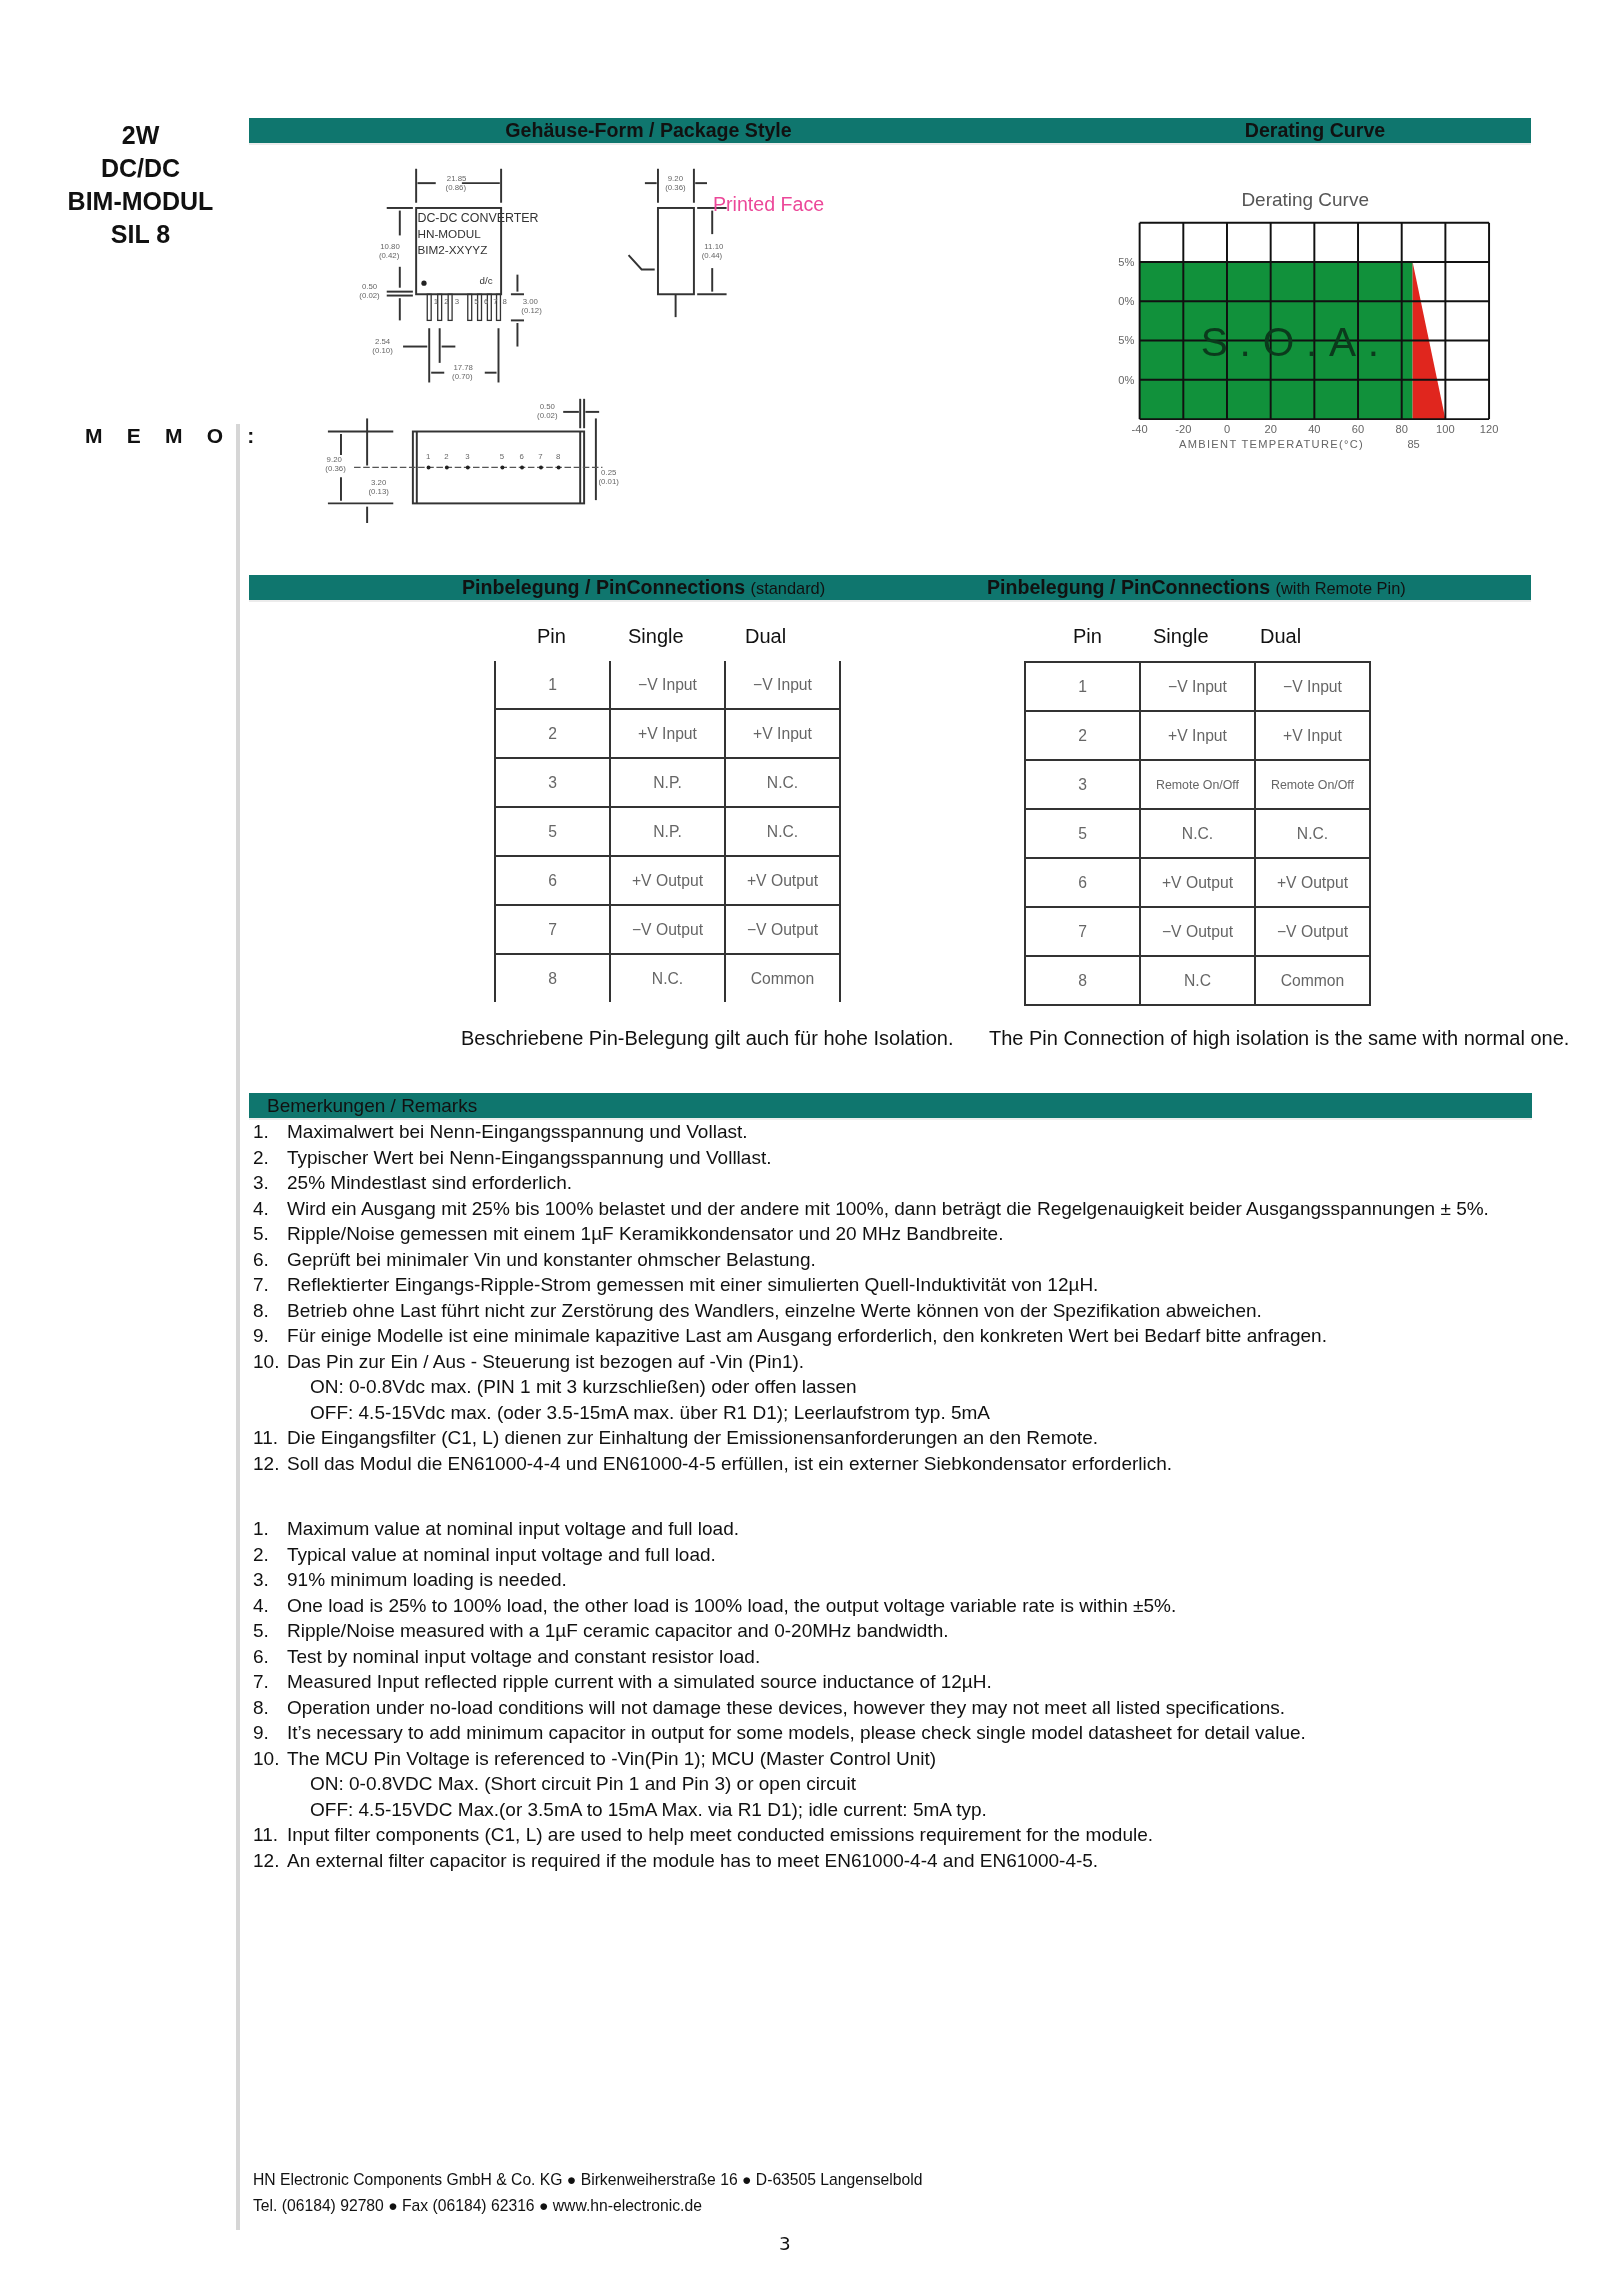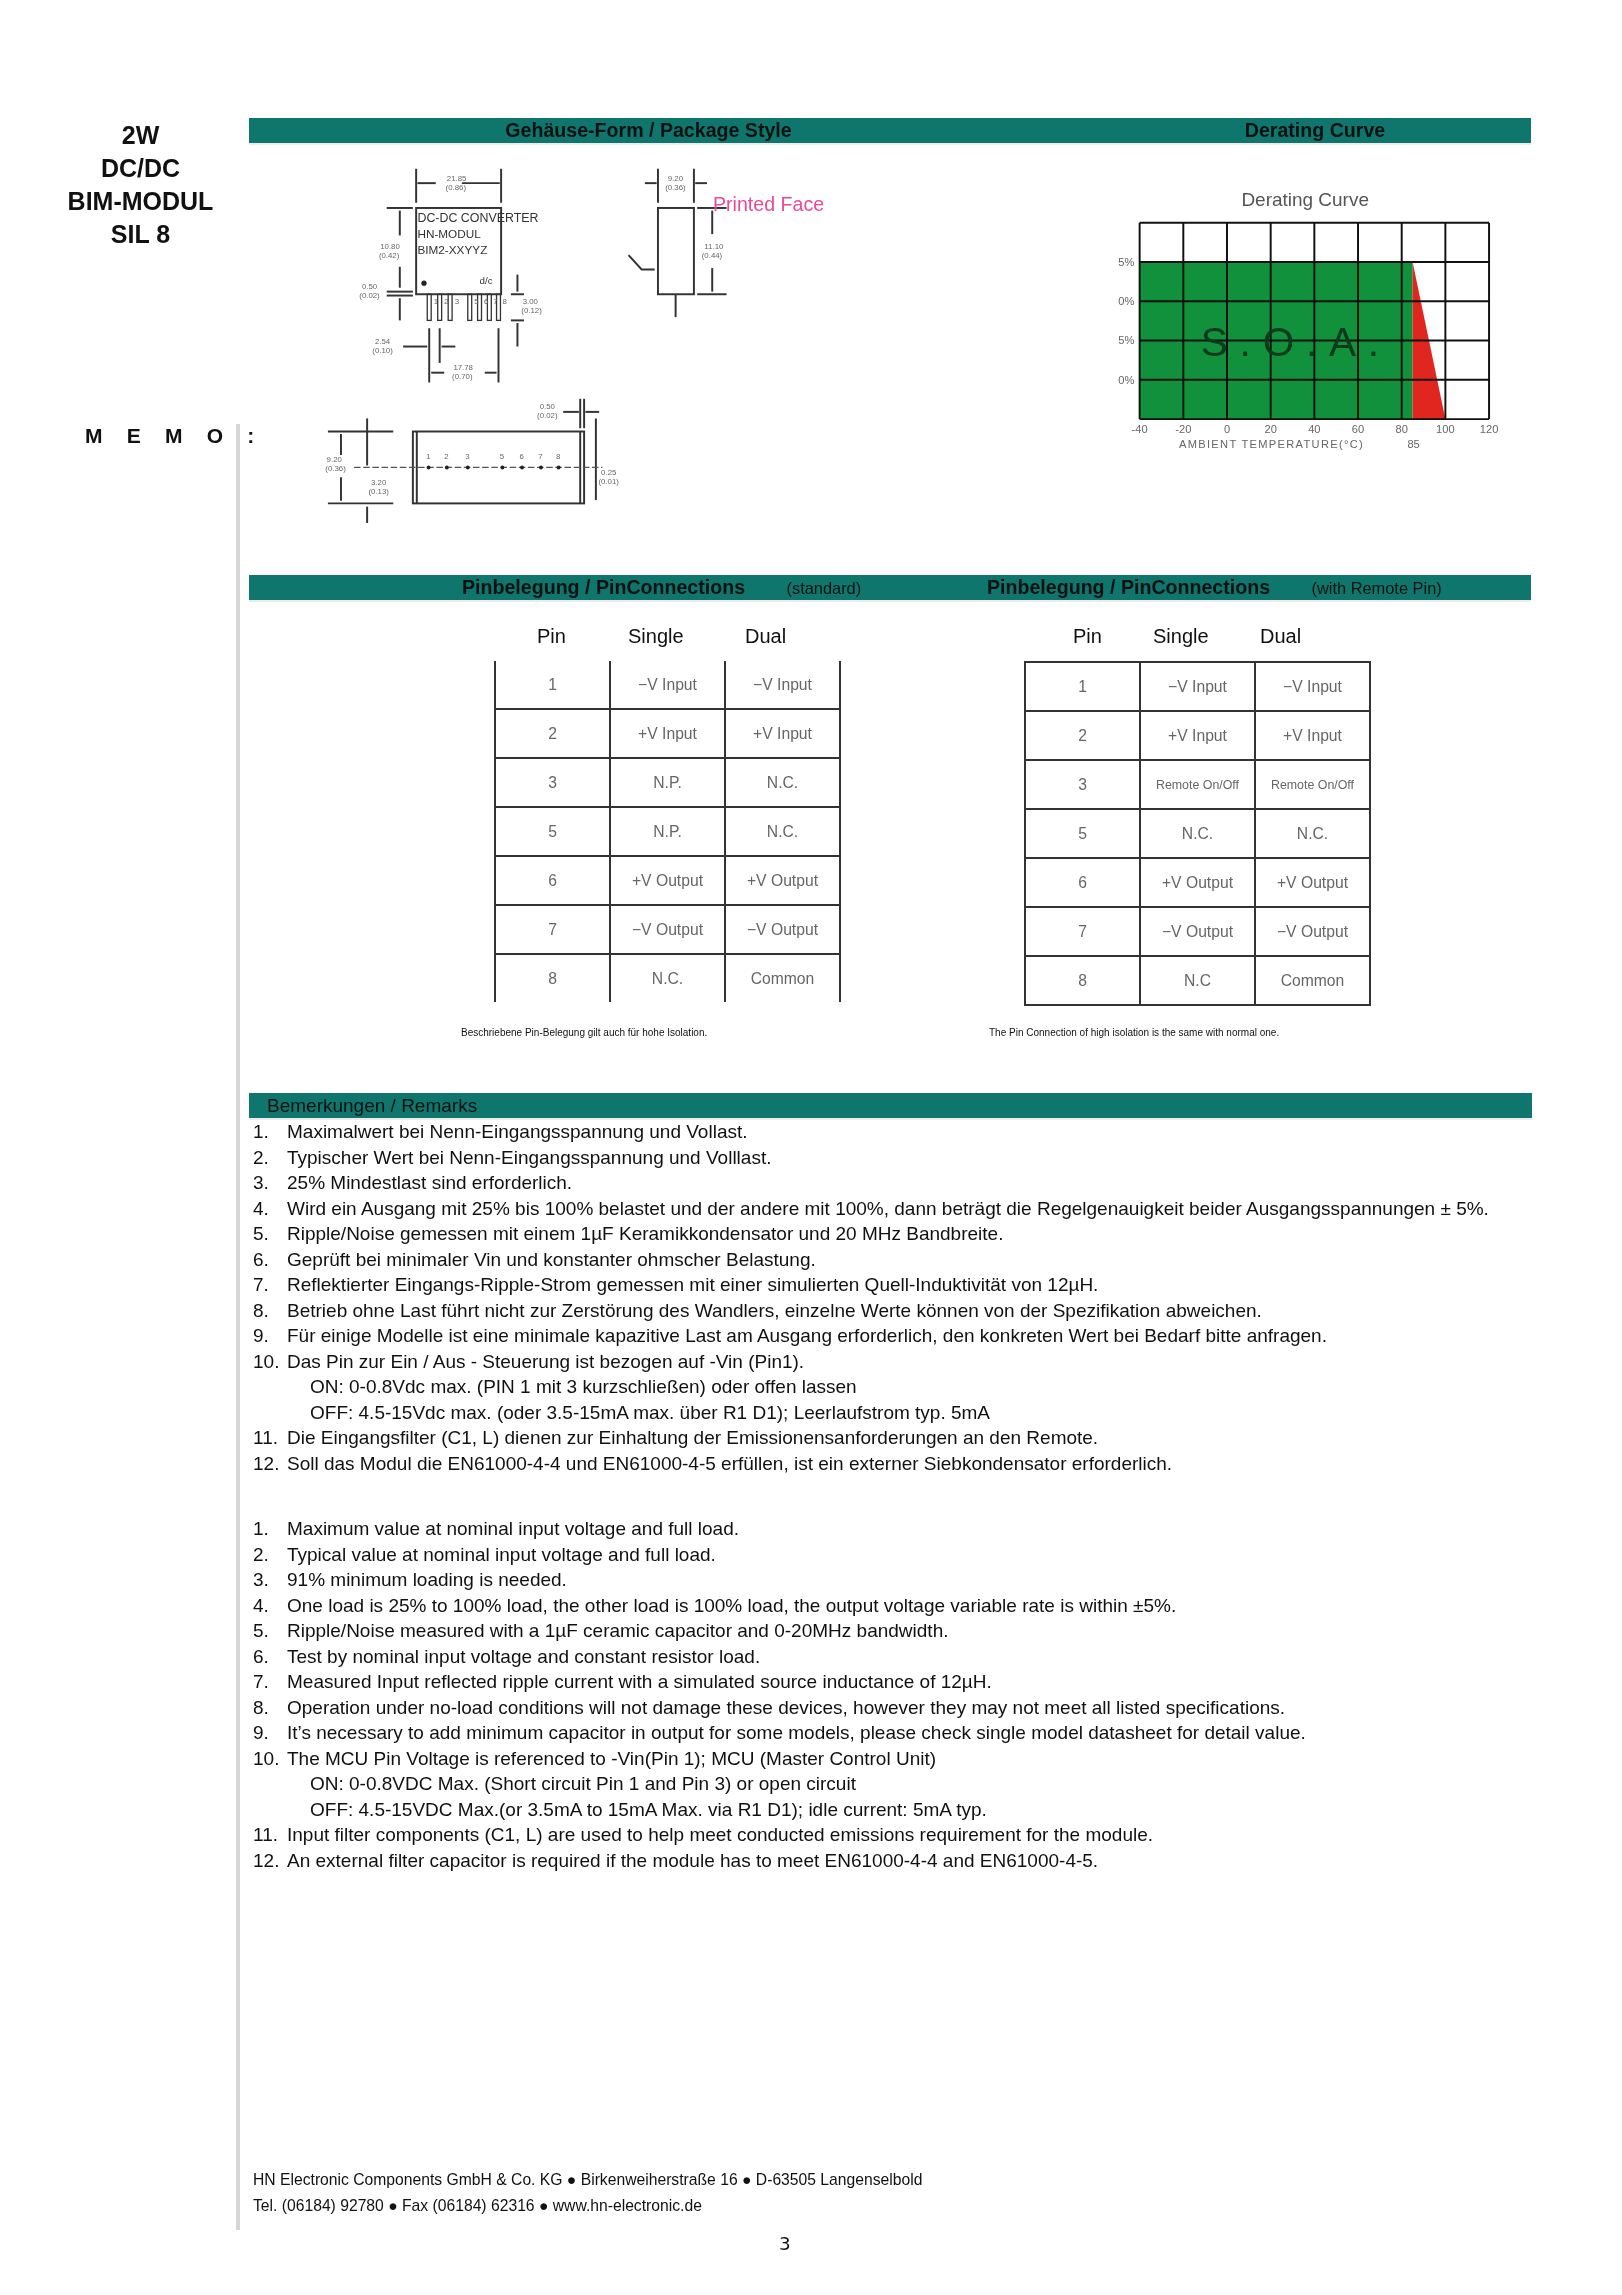--- a/index.html
+++ b/index.html
@@ -9,35 +9,35 @@
 
   
   .product-title { left:26px; top:119px; width:229px; text-align:center;
     font-weight:bold; font-size:25px; line-height:33px; }
   .memo { left:85px; top:424px; font-weight:bold; font-size:21px; letter-spacing:9.2px; }
   .vline { left:236px; top:424px; width:3.9px; height:1806px; background:#d6d6d6; }
 
   
   .bar { background:#0f766e; height:25px; box-shadow:0 2px 0 #ececec; }
   .bar-title { font-weight:bold; font-size:19.6px; line-height:25px; position:absolute; top:0; }
-  .bar-sub { font-weight:normal; font-size:16.4px;margin-left:36px; }
+  .bar-sub { font-weight:normal; font-size:16.4px; }
 
   
   .dim { font-family:"Liberation Sans", sans-serif; font-size:12px; fill:#666; }
   .lbl { font-family:"Liberation Sans", sans-serif; fill:#333; }
 
   
   .pin-head { position:absolute; font-size:20px; }
   table.pins { position:absolute; border-collapse:collapse; }
   table.pins td { height:47px; text-align:center; color:#666; font-size:15.7px; padding:0; }
   table.pins.std td { border-bottom:2px solid #333; border-right:2px solid #333; }
   table.pins.std td:first-child { border-left:2px solid #333; }
   table.pins.std tr:last-child td { border-bottom:none; }
   table.pins.rem td { border:2px solid #333; }
-  .pin-note { position:absolute; font-size:10px; top:1027px;text-align:center; }
+  .pin-note { position:absolute; font-size:20px; top:1027px;text-align:center; }
 
   
   .remarks-bar { left:249px; top:1093px; width:1283px; }
   .remarks-title { left:267px; font-weight:normal; font-size:19px; }
   .rem-list { position:absolute; left:253px; width:1243px; font-size:19px; line-height:25.5px; }
   .rem-item { display:flex; }
   .rem-num { width:34px; flex:none; }
   .rem-text { flex:1; }
   .rem-sub { padding-left:57px; }
 

